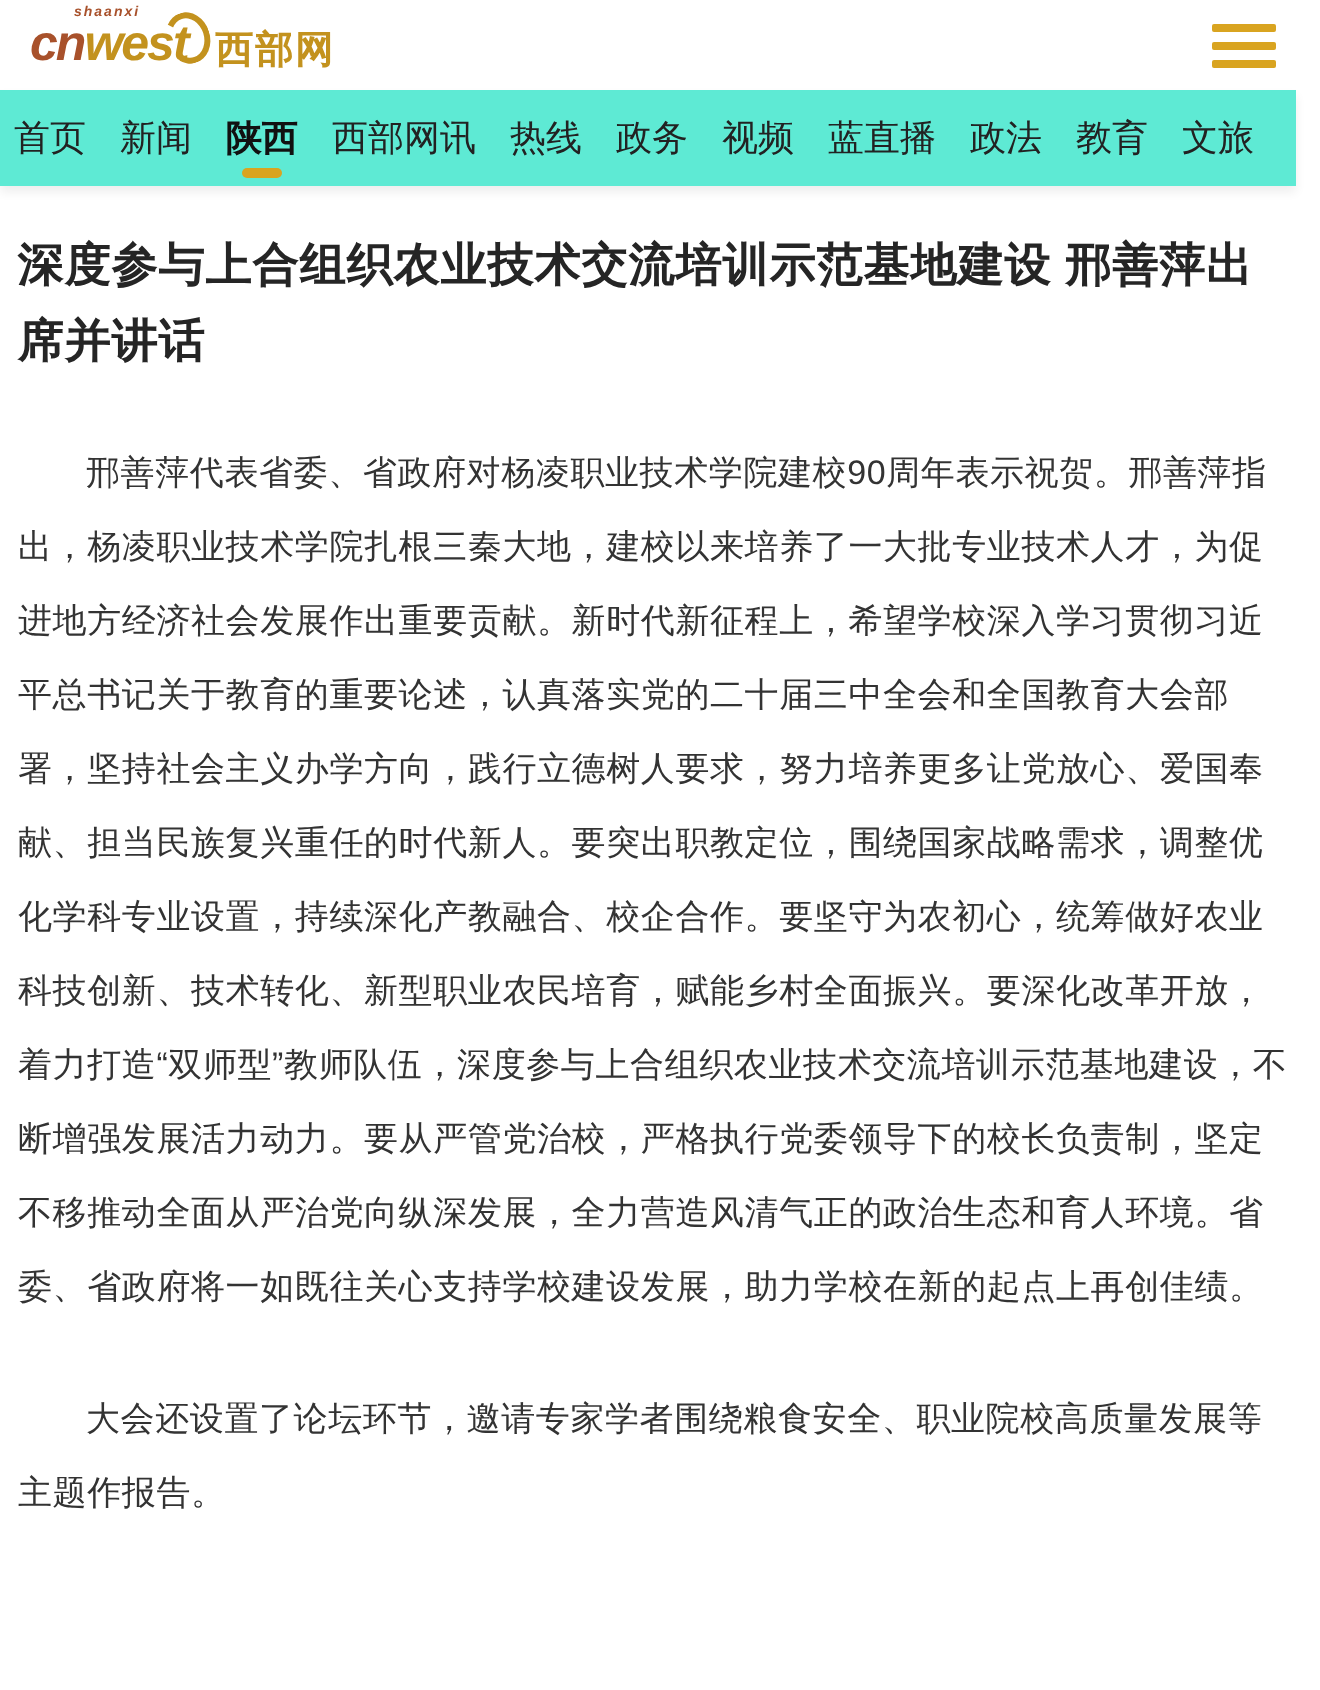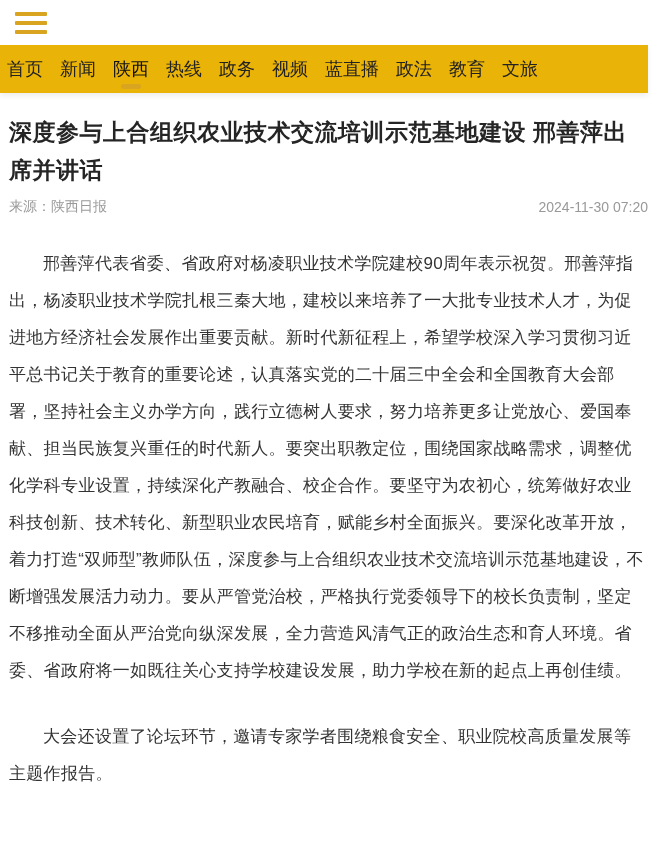--- a/index.html
+++ b/index.html
@@ -26,67 +26,71 @@
   .logo-main .west{color:var(--logo-gold);}
   .ring{position:absolute;right:-11px;top:-4px;width:22px;height:26px;
     border:3px solid var(--logo-gold);border-radius:50%;
     border-left-color:transparent;transform:rotate(-18deg);}
   .logo-cnname{font-size:19px;font-weight:bold;color:var(--logo-gold);
     margin-left:14px;line-height:1;letter-spacing:1px;}
   .menu-btn{width:32px;height:22px;display:flex;flex-direction:column;
     justify-content:space-between;cursor:pointer;background:none;border:none;}
   .menu-btn i{display:block;height:4px;background:var(--gold);border-radius:1px;}
   
-  .nav{height:48px;background:#eab308;box-shadow:0 3px 5px rgba(0,0,0,0.07);
+  .nav{height:48px;background:#5eead4;box-shadow:0 3px 5px rgba(0,0,0,0.07);
     width:648px;overflow:hidden;}
   .nav ul{list-style:none;display:flex;gap:17px;height:100%;align-items:center;
     padding:0 0 0 7px;white-space:nowrap;}
   .nav-item{position:relative;font-size:18px;color:#222;cursor:pointer;
     flex:0 0 auto;padding:6px 0;}
-  .nav-item.active{font-weight:normal;color:#111;}
+  .nav-item.active{font-weight:bold;color:#111;}
   .nav-item .underline{position:absolute;left:50%;transform:translateX(-50%);
     bottom:-2px;width:20px;height:5px;border-radius:3px;background:var(--gold);}
   
   .article{padding:0 12px 0 9px;}
   .article h1{font-size:23px;line-height:38px;color:var(--text-dark);
     font-weight:bold;margin-top:20px;letter-spacing:0.5px;}
   .meta{display:flex;justify-content:space-between;align-items:center;
     margin-top:9px;font-size:14px;color:var(--text-meta);}
   .body-text p{font-size:17px;line-height:37px;color:var(--text-body);
     text-indent:2em;margin-top:29px;letter-spacing:0.3px;}
 </style>
 </head>
 <body>
 
 <header class="header">
+  <div class="logo">
+    <span class="logo-en">
+      <span class="logo-sub">shaanxi</span>
+      <span class="logo-main"><b class="cn">cn</b><b class="west">west</b><i class="ring"></i></span>
+    </span>
+    <span class="logo-cnname">西部网</span>
+  </div>
   <button class="menu-btn" aria-label="menu">
     <i></i>
     <i></i>
     <i></i>
   </button>
 </header>
 
 <nav class="nav">
   <ul>
       <li class="nav-item"><span>首页</span></li>
       <li class="nav-item"><span>新闻</span></li>
       <li class="nav-item active"><span>陕西</span><i class="underline"></i></li>
+      <li class="nav-item"><span>西部网讯</span></li>
       <li class="nav-item"><span>热线</span></li>
       <li class="nav-item"><span>政务</span></li>
       <li class="nav-item"><span>视频</span></li>
       <li class="nav-item"><span>蓝直播</span></li>
       <li class="nav-item"><span>政法</span></li>
       <li class="nav-item"><span>教育</span></li>
       <li class="nav-item"><span>文旅</span></li>
     </ul>
 </nav>
 
 <main class="article">
   <h1>深度参与上合组织农业技术交流培训示范基地建设 邢善萍出席并讲话</h1>
-  <div class="meta">
-    <span>来源：陕西日报</span>
-    <span>2024-11-30 07:20</span>
-  </div>
   <div class="body-text">
       <p>邢善萍代表省委、省政府对杨凌职业技术学院建校90周年表示祝贺。邢善萍指出，杨凌职业技术学院扎根三秦大地，建校以来培养了一大批专业技术人才，为促进地方经济社会发展作出重要贡献。新时代新征程上，希望学校深入学习贯彻习近平总书记关于教育的重要论述，认真落实党的二十届三中全会和全国教育大会部署，坚持社会主义办学方向，践行立德树人要求，努力培养更多让党放心、爱国奉献、担当民族复兴重任的时代新人。要突出职教定位，围绕国家战略需求，调整优化学科专业设置，持续深化产教融合、校企合作。要坚守为农初心，统筹做好农业科技创新、技术转化、新型职业农民培育，赋能乡村全面振兴。要深化改革开放，着力打造“双师型”教师队伍，深度参与上合组织农业技术交流培训示范基地建设，不断增强发展活力动力。要从严管党治校，严格执行党委领导下的校长负责制，坚定不移推动全面从严治党向纵深发展，全力营造风清气正的政治生态和育人环境。省委、省政府将一如既往关心支持学校建设发展，助力学校在新的起点上再创佳绩。</p>
       <p>大会还设置了论坛环节，邀请专家学者围绕粮食安全、职业院校高质量发展等主题作报告。</p>
     </div>
 </main>
 
 </body></html>

